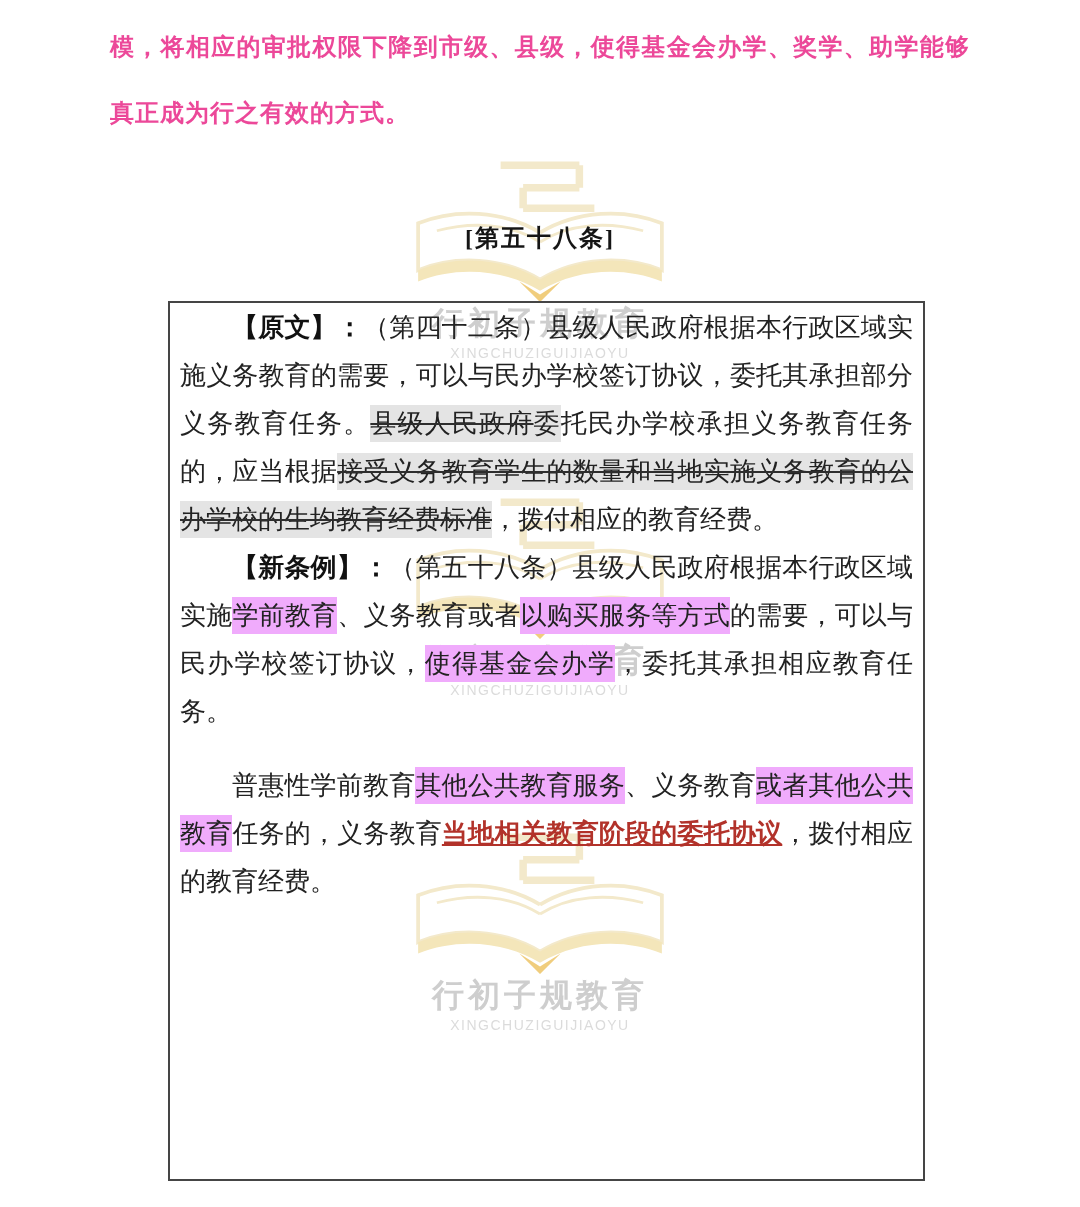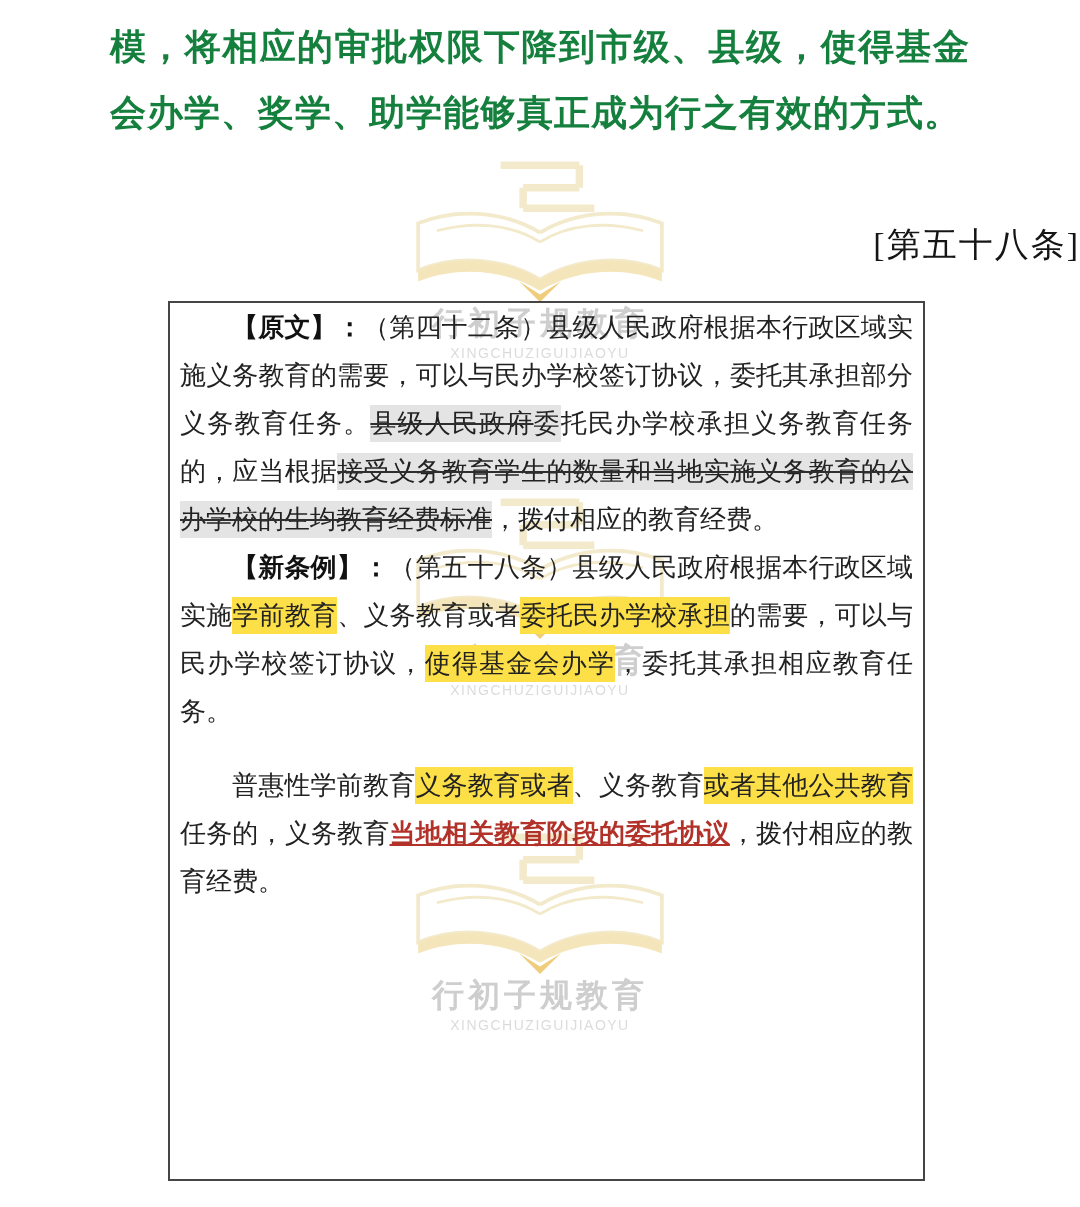--- a/index.html
+++ b/index.html
@@ -29,28 +29,28 @@
     color:rgba(190,190,190,0.55);
     margin-top:4px;
     font-family:"Liberation Sans","DejaVu Sans",sans-serif;
   }
 
   
   .content{position:relative;z-index:1;}
 
   .intro{
     position:absolute;left:110px;top:14px;width:860px;
-    font-size:36px;line-height:66px;font-weight:700;
+    font-size:24px;line-height:66px;font-weight:700;
     letter-spacing:1px;text-align:justify;text-justify:inter-ideograph;
-    color:#15803d;
+    color:#ec4899;
   }
 
   .heading{
     position:absolute;top:222px;left:0;width:100%;
-    text-align:right;font-size:34px;font-weight:400;
+    text-align:center;font-size:24px;font-weight:700;
     letter-spacing:2px;color:#151515;
   }
 
   .law-box{
     position:absolute;left:168px;top:301px;width:757px;height:880px;
     border:2px solid #454545;
     box-sizing:border-box;
     padding:1px 10px 0 10px;
     background:transparent;
   }
@@ -66,21 +66,21 @@
   .run-normal{}
   .run-label{font-weight:700;color:#111;}
   .run-strike{
     background:#e4e4e4;
     text-decoration:line-through;
     text-decoration-color:#2e2e2e;
     text-decoration-thickness:2px;
     padding:4px 0;
   }
   .run-gray{background:#e4e4e4;padding:4px 0;}
-  .run-green{background:#fde047;padding:4px 0;}
+  .run-green{background:#f0abfc;padding:4px 0;}
   .run-red{color:#b2322a;font-weight:700;text-decoration:underline;}
 </style>
 </head>
 <body>
 
 <div class="page">
 
   <div class="wm-layer">
     <div class="wm" style="top:152px;">
       <span>
@@ -132,19 +132,19 @@
 
     <div class="intro">模，将相应的审批权限下降到市级、县级，使得基金会办学、奖学、助学能够真正成为行之有效的方式。</div>
 
     <div class="heading">[第五十八条]</div>
 
     <div class="law-box">
       <div>
           <p><span class="run-label">【原文】：</span><span class="run-normal">（第四十二条）县级人民政府根据本行政区域实施义务教育的需要，可以与民办学校签订协议，委托其承担部分义务教育任务。</span><span class="run-strike">县级人民政府</span><span class="run-gray">委</span><span class="run-normal">托民办学校承担义务教育任务的，应当根据</span><span class="run-strike">接受义务教育学生的数量和当地实施义务教育的公办学校的生均教育经费标准</span><span class="run-normal">，拨付相应的教育经费。</span></p>
         </div>
       <div>
-          <p><span class="run-label">【新条例】：</span><span class="run-normal">（第五十八条）县级人民政府根据本行政区域实施</span><span class="run-green">学前教育</span><span class="run-normal">、义务教育或者</span><span class="run-green">委托民办学校承担</span><span class="run-normal">的需要，可以与民办学校签订协议，</span><span class="run-green">使得基金会办学</span><span class="run-normal">，委托其承担相应教育任务。</span></p>
-          <p><span class="run-normal">普惠性学前教育</span><span class="run-green">义务教育或者</span><span class="run-normal">、义务教育</span><span class="run-green">或者其他公共教育</span><span class="run-normal">任务的，义务教育</span><span class="run-red">当地相关教育阶段的委托协议</span><span class="run-normal">，拨付相应的教育经费。</span></p>
+          <p><span class="run-label">【新条例】：</span><span class="run-normal">（第五十八条）县级人民政府根据本行政区域实施</span><span class="run-green">学前教育</span><span class="run-normal">、义务教育或者</span><span class="run-green">以购买服务等方式</span><span class="run-normal">的需要，可以与民办学校签订协议，</span><span class="run-green">使得基金会办学</span><span class="run-normal">，委托其承担相应教育任务。</span></p>
+          <p><span class="run-normal">普惠性学前教育</span><span class="run-green">其他公共教育服务</span><span class="run-normal">、义务教育</span><span class="run-green">或者其他公共教育</span><span class="run-normal">任务的，义务教育</span><span class="run-red">当地相关教育阶段的委托协议</span><span class="run-normal">，拨付相应的教育经费。</span></p>
         </div>
     </div>
 
   </div>
 </div>
 
 </body></html>

